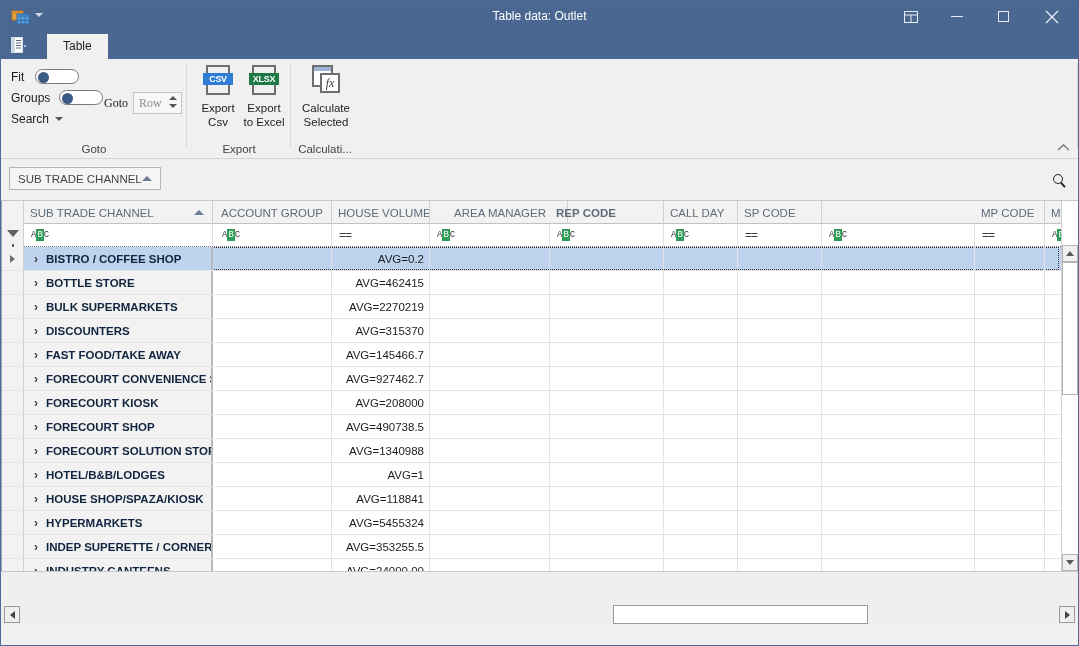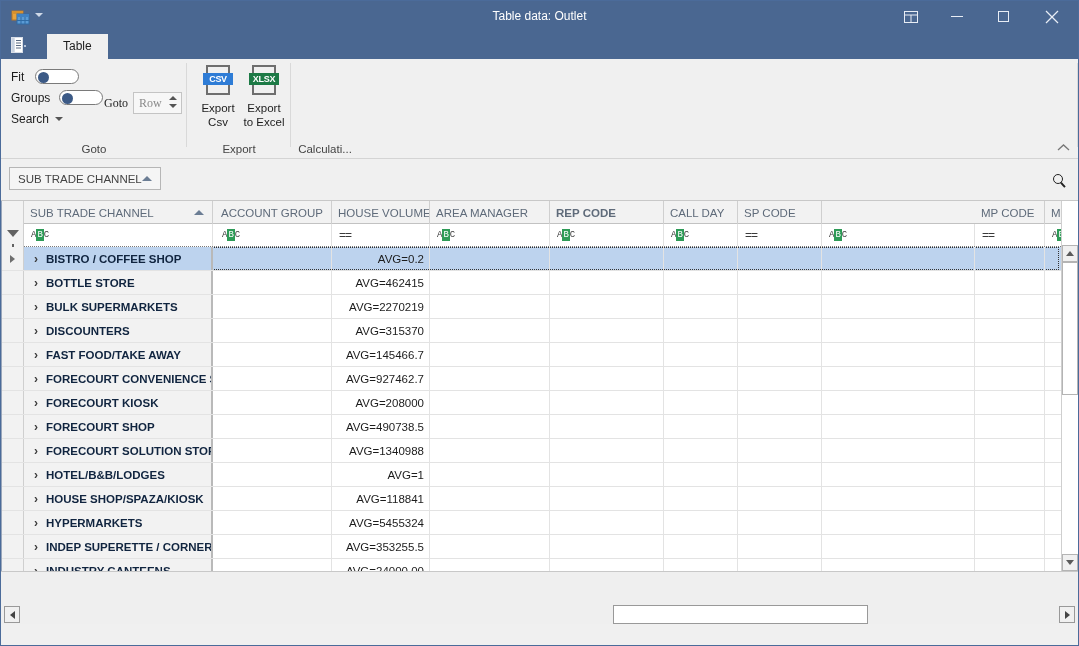--- a/index.html
+++ b/index.html
@@ -550,20 +550,29 @@
           <span class="band band-xlsx">XLSX</span>
         </span>
         <span class="cap">Export
 to Excel</span>
       </div>
       <div class="glabel">Export</div>
       <div class="gsep"></div>
     </div>
 
     <div class="rgroup" id="grp-calc">
+      <div class="bigbtn" style="left:9px; width:52px;">
+        <span class="calc-ico">
+          <span class="c1"></span>
+            <span class="c1b"></span>
+          <span class="c2">fx</span>
+        </span>
+        <span class="cap">Calculate
+Selected</span>
+      </div>
       <div class="glabel">Calculati...</div>
       <div class="gsep" style="right:-719px;"></div>
     </div>
 
     <div class="ribbon-collapse">
       <svg width="13" height="9" viewBox="0 0 13 9">
         <polyline points="1,7 6.5,2 12,7" fill="none" stroke="#777" stroke-width="1.3"></polyline>
       </svg>
     </div>
   </div>
@@ -583,21 +592,21 @@
         <div class="hdr-cell" style="left: 22px; width: 189px;">
           <span>SUB TRADE CHANNEL</span>
           <span class="sortup"></span>
         </div>
         <div class="hdr-cell" style="left: 213px; width: 117px;">
           <span>ACCOUNT GROUP</span>
         </div>
         <div class="hdr-cell" style="left: 330px; width: 98px;">
           <span>HOUSE VOLUME</span>
         </div>
-        <div class="hdr-cell" style="left: 428px; width: 120px;">
+        <div class="hdr-cell" style="left: 446px; width: 120px;">
           <span>AREA MANAGER</span>
         </div>
         <div class="hdr-cell" style="left: 548px; width: 114px; font-weight: bold;">
           <span>REP CODE</span>
         </div>
         <div class="hdr-cell" style="left: 662px; width: 74px;">
           <span>CALL DAY</span>
         </div>
         <div class="hdr-cell" style="left: 736px; width: 84px;">
           <span>SP CODE</span>

